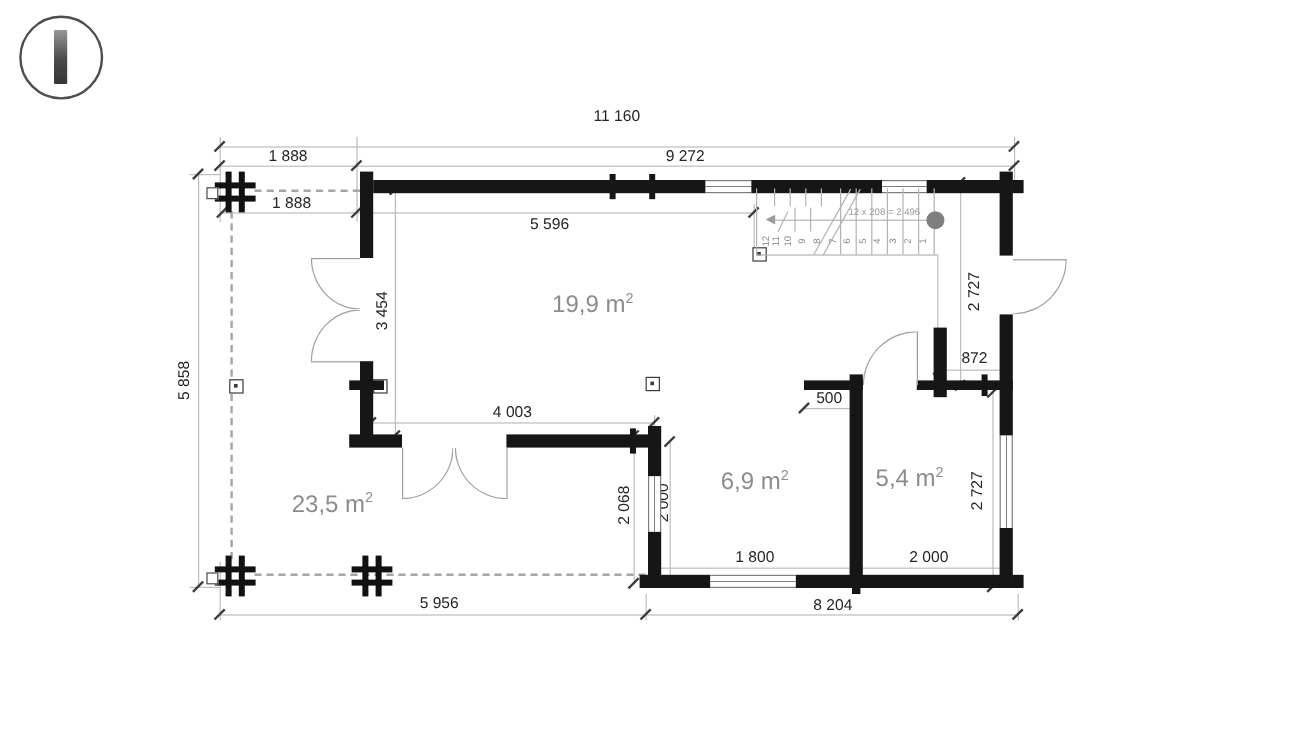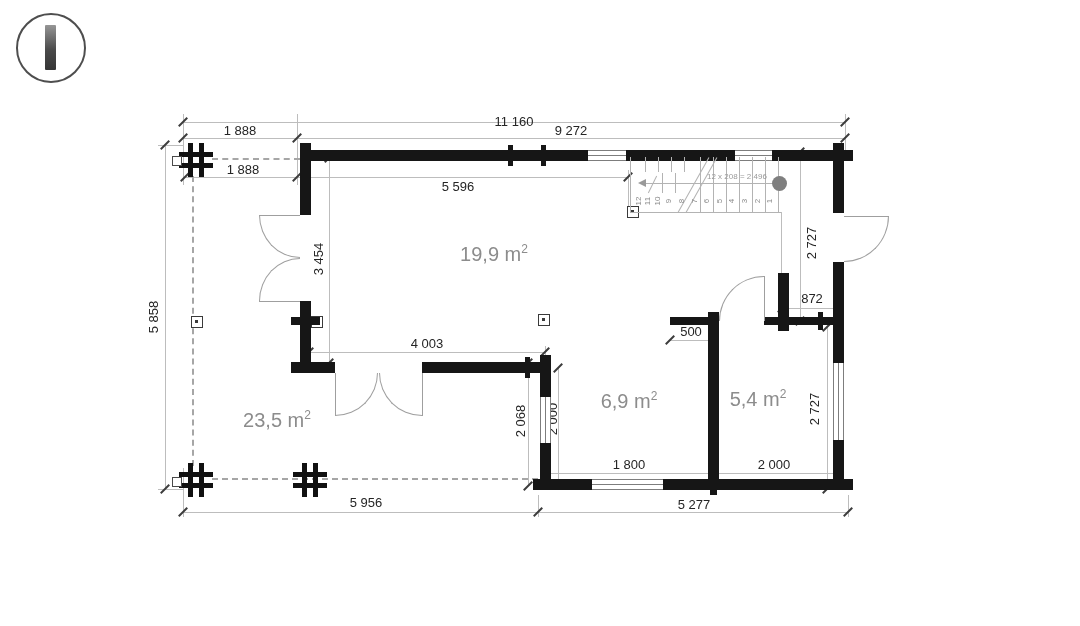--- a/index.html
+++ b/index.html
@@ -121,38 +121,38 @@
     <div class="tick" style="left:800px;top:321px"></div>
     <div class="tick" style="left:827px;top:327px"></div>
     <div class="tick" style="left:827px;top:489px"></div>
     <div class="tick" style="left:545px;top:473px"></div>
     <div class="tick" style="left:713px;top:473px"></div>
     <div class="tick" style="left:838px;top:473px"></div>
     <div class="tick" style="left:183px;top:512px"></div>
     <div class="tick" style="left:538px;top:512px"></div>
     <div class="tick" style="left:848px;top:512px"></div>
 
-    <div class="lbl" style="left:514px;top:121px">11 160</div>
+    <div class="lbl" style="left:514px;top:96px">11 160</div>
     <div class="lbl" style="left:240px;top:130px">1 888</div>
     <div class="lbl" style="left:571px;top:130px">9 272</div>
     <div class="lbl" style="left:243px;top:169px">1 888</div>
     <div class="lbl" style="left:458px;top:186px">5 596</div>
     <div class="lbl vl" style="left:153px;top:317px">5 858</div>
     <div class="lbl vl" style="left:318px;top:259px">3 454</div>
     <div class="lbl" style="left:427px;top:343px">4 003</div>
     <div class="lbl vl" style="left:520px;top:421px">2 068</div>
     <div class="lbl vl" style="left:552px;top:419px">2 000</div>
     <div class="lbl" style="left:691px;top:331px">500</div>
     <div class="lbl" style="left:812px;top:298px">872</div>
     <div class="lbl vl" style="left:811px;top:243px">2 727</div>
     <div class="lbl vl" style="left:814px;top:409px">2 727</div>
     <div class="lbl" style="left:629px;top:464px">1 800</div>
     <div class="lbl" style="left:774px;top:464px">2 000</div>
     <div class="lbl" style="left:366px;top:502px">5 956</div>
-    <div class="lbl" style="left:694px;top:504px">5 277</div>
+    <div class="lbl" style="left:694px;top:504px">8 204</div>
   </div>
 
   <div>
     <div class="dashh" style="left:212px;top:158px;width:88px"></div>
     <div class="dashv" style="left:192px;top:176px;height:290px"></div>
     <div class="dashh" style="left:212px;top:478px;width:326px"></div>
     <div class="post" style="left:182px;top:146px">
       <div class="pv1"></div>
         <div class="pv2"></div>
         <div class="ph1"></div>

